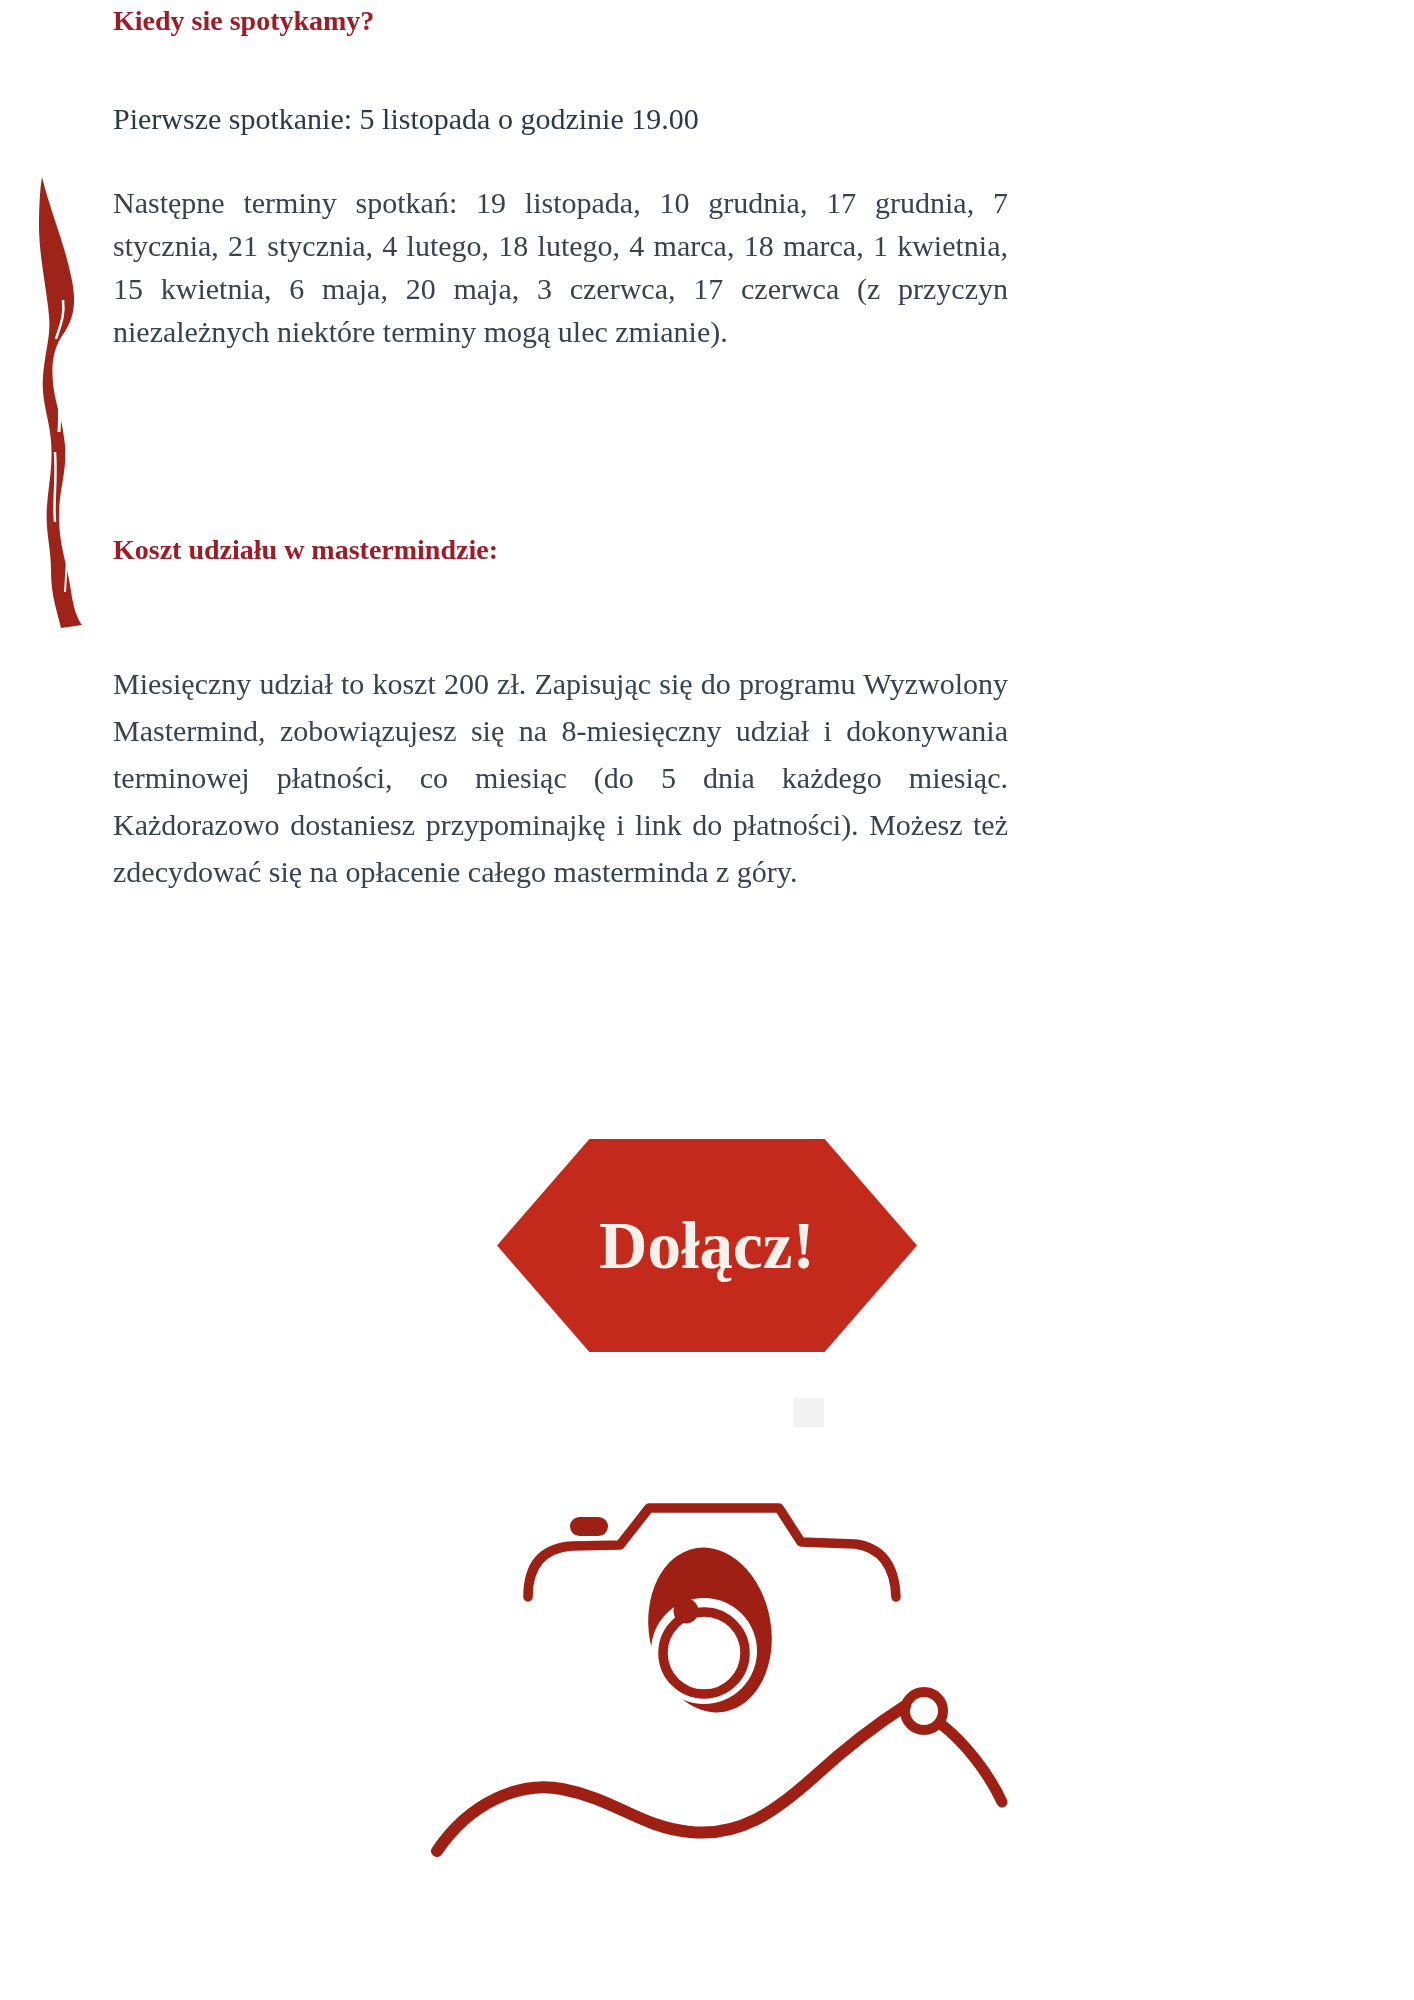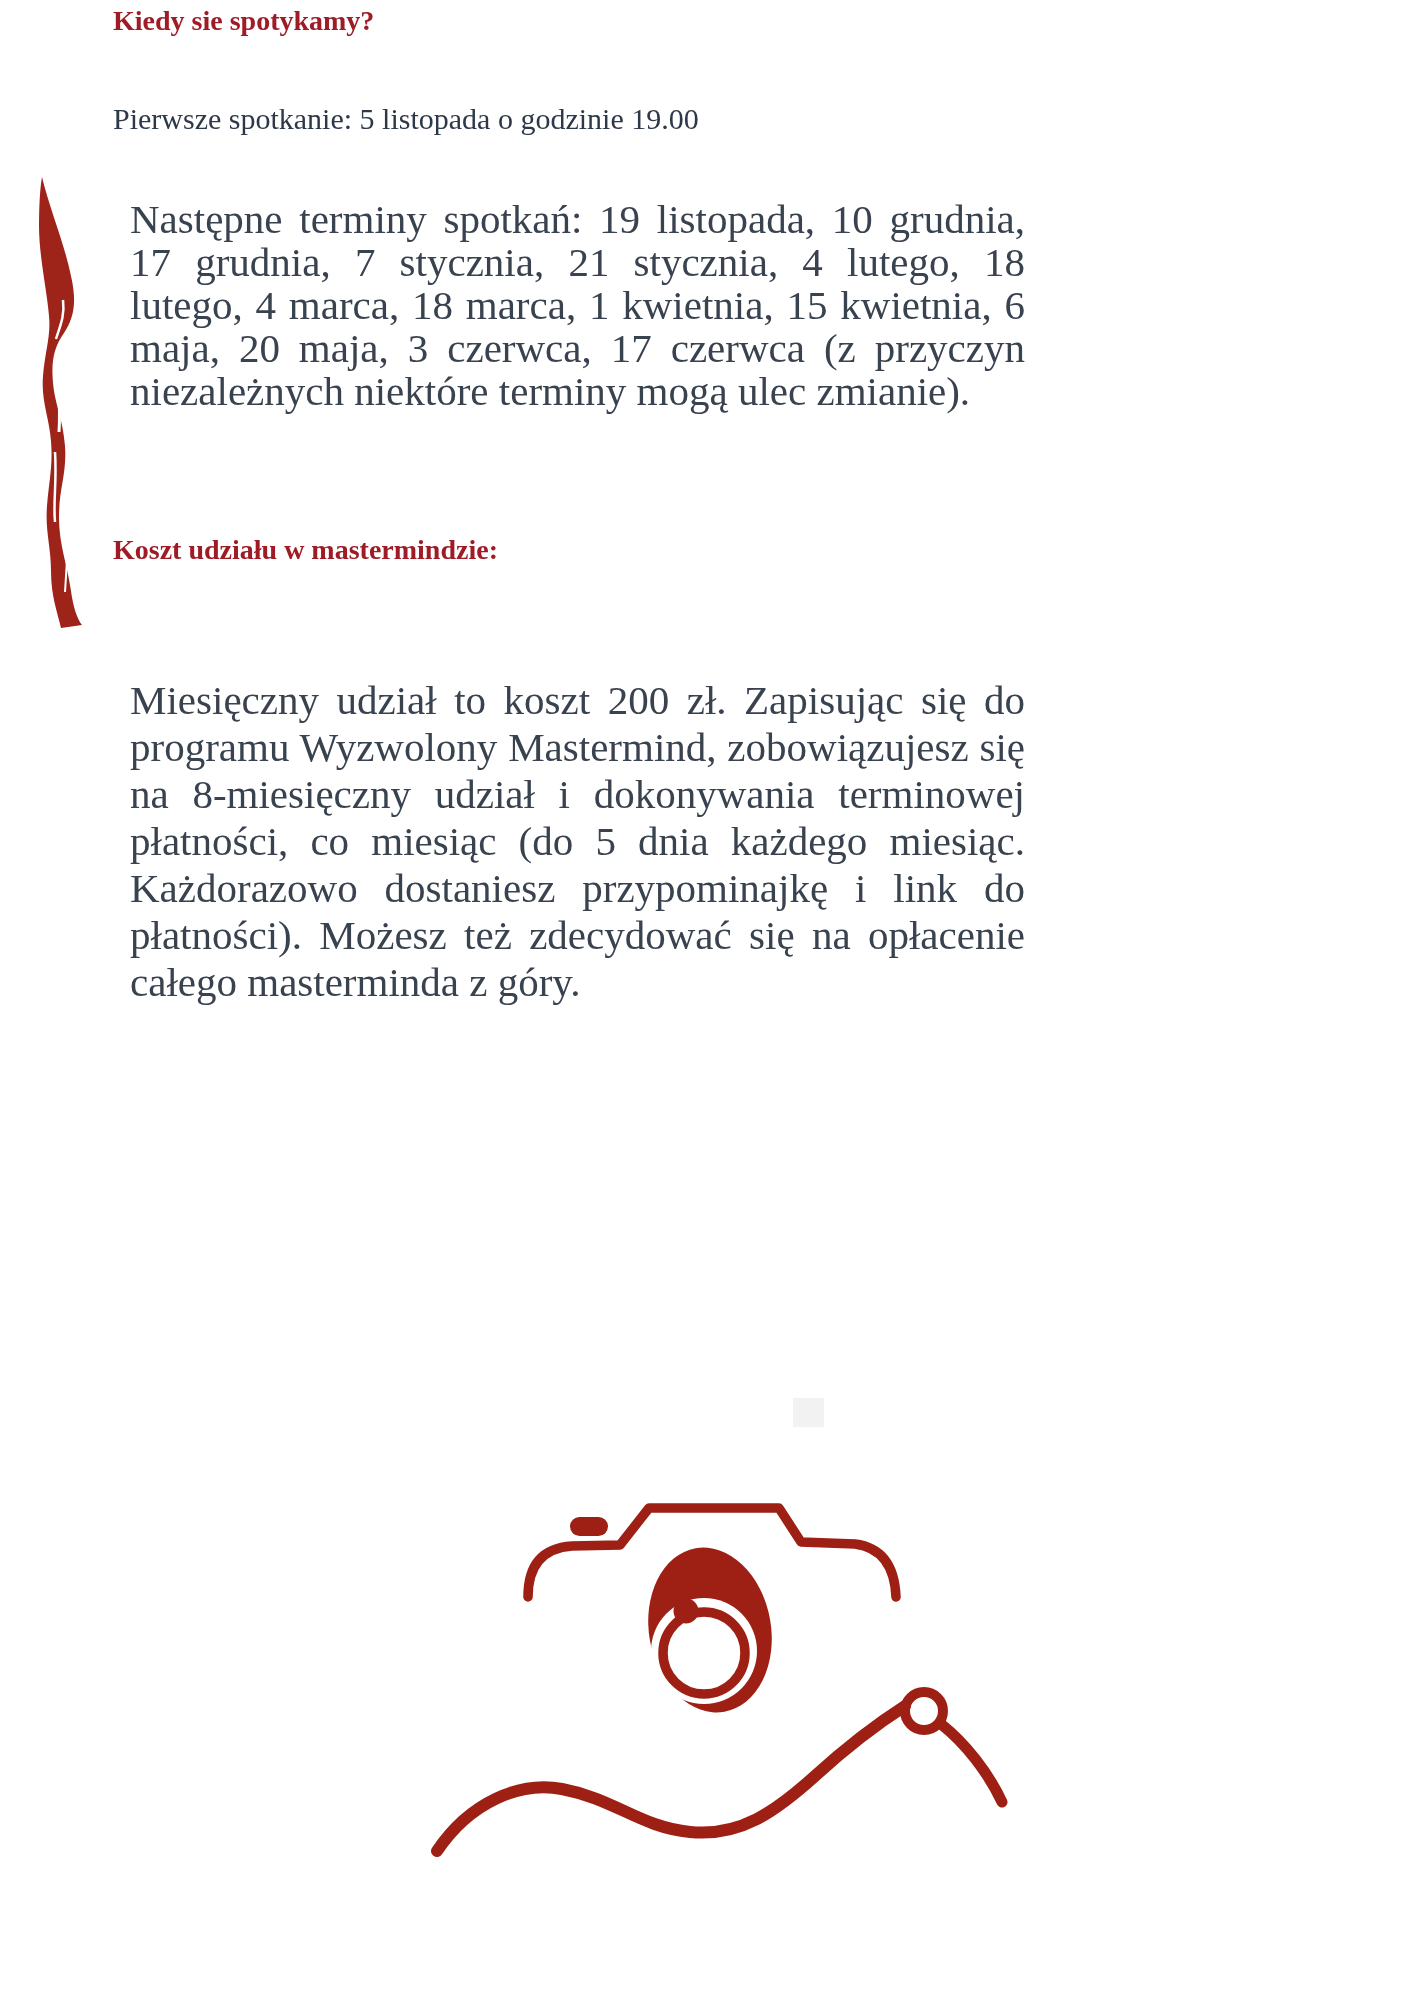--- a/index.html
+++ b/index.html
@@ -27,22 +27,22 @@
     font-size:30px;
     font-weight:normal;
     color:#2d3848;
     margin:0;
     line-height:40px;
     white-space:nowrap;
   }
   .bodytext{
     left:113px;
     width:895px;
-    margin:17px;
-    font-size:41px;
+    margin:0;
+    font-size:30px;
     color:#39424f;
     text-align:justify;
   }
   .p1{top:181px;line-height:43px;}
   .p2{top:660px;line-height:47px;}
   .hex-btn{
     left:497px;
     top:1139px;
     width:420px;
     height:213px;
@@ -102,20 +102,23 @@
   <h1 class="abs h-red" style="top:1px;">Kiedy sie spotykamy?</h1>
 
   <p class="abs subheading">Pierwsze spotkanie: 5 listopada o godzinie 19.00</p>
 
   <p class="abs bodytext p1">Następne terminy spotkań: 19 listopada, 10 grudnia, 17 grudnia, 7 stycznia, 21 stycznia, 4 lutego, 18 lutego, 4 marca, 18 marca, 1 kwietnia, 15 kwietnia, 6 maja, 20 maja, 3 czerwca, 17 czerwca (z przyczyn niezależnych niektóre terminy mogą ulec zmianie).</p>
 
   <h2 class="abs h-red" style="top:530px;">Koszt udziału w mastermindzie:</h2>
 
   <p class="abs bodytext p2">Miesięczny udział to koszt 200 zł. Zapisując się do programu Wyzwolony Mastermind, zobowiązujesz się na 8-miesięczny udział i dokonywania terminowej płatności, co miesiąc (do 5 dnia każdego miesiąc. Każdorazowo dostaniesz przypominajkę i link do płatności). Możesz też zdecydować się na opłacenie całego masterminda z góry.</p>
 
+  <div class="abs hex-btn">
+    <span>Dołącz!</span>
+  </div>
 
   <div class="abs gray-square"></div>
 
   <svg class="abs" style="left:340px;top:1440px;" width="700" height="560" viewBox="340 1440 700 560" aria-hidden="true">
 
     <rect class="fill-red" x="570" y="1517" width="38" height="19" rx="9.5"></rect>
 
     <path class="stroke-red" stroke-width="9.5" d="
       M528,1597
       Q528,1549 572,1546

